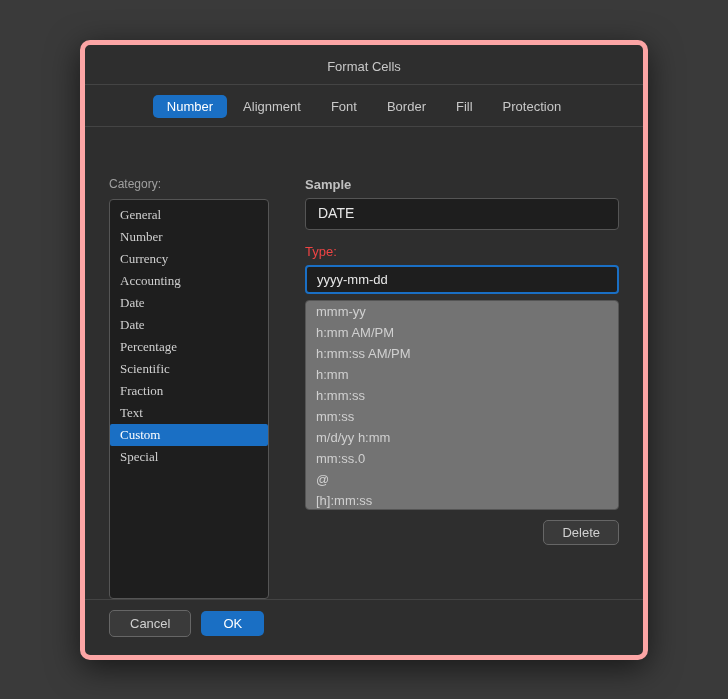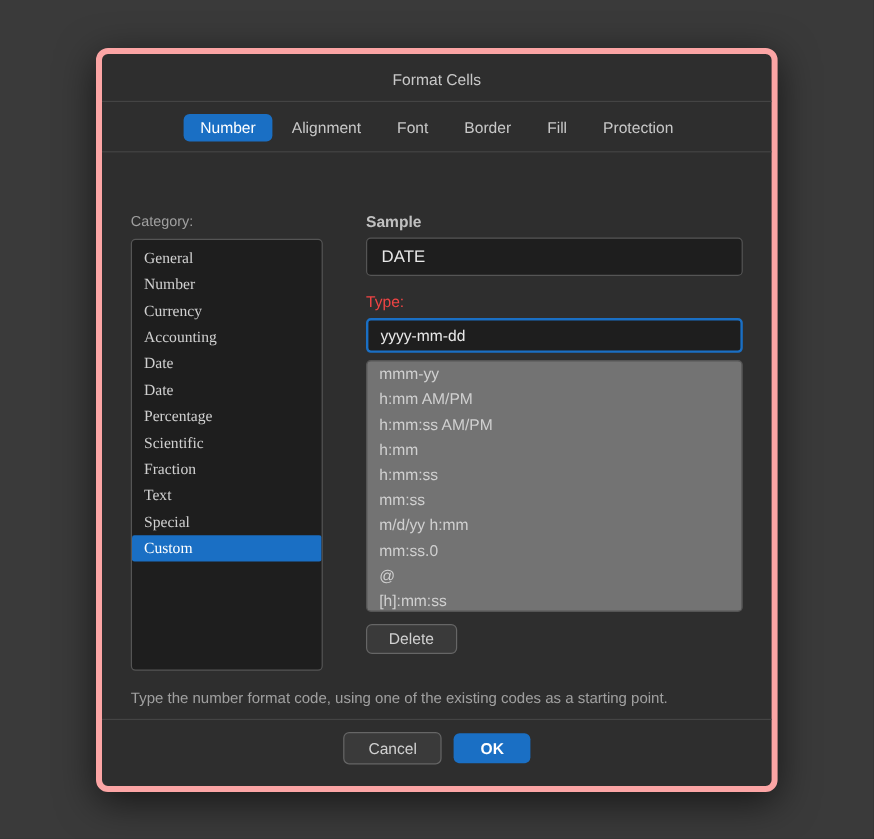--- a/index.html
+++ b/index.html
@@ -161,21 +161,21 @@
     .format-item {
       padding: 3px 10px;
       cursor: pointer;
       color: #d0d0d0;
       font-size: 13px;
       white-space: nowrap;
     }
 
     .delete-row {
       display: flex;
-      justify-content: flex-start;
+      justify-content: flex-end;
       margin-top: 10px;
     }
 
     .delete-btn {
       background: #3a3a3a;
       border: 1px solid #666;
       border-radius: 5px;
       color: #d0d0d0;
       padding: 4px 18px;
       font-size: 13px;
@@ -184,21 +184,21 @@
 
     .footer-text {
       padding: 16px 24px 10px 24px;
       font-size: 12.5px;
       color: #a0a0a0;
     }
 
     .bottom-bar {
       display: flex;
       flex-direction: row;
-      justify-content: center;
+      justify-content: flex-start;
       align-items: center;
       gap: 10px;
       padding: 10px 24px 18px 24px;
       border-top: 1px solid #444;
     }
 
     .cancel-btn {
       background: #3a3a3a;
       border: 1px solid #666;
       border-radius: 5px;
@@ -209,21 +209,21 @@
     }
 
     .ok-btn {
       background: #1a6fc4;
       border: none;
       border-radius: 5px;
       color: #fff;
       padding: 5px 22px;
       font-size: 13px;
       cursor: pointer;
-      font-weight: 700;
+      font-weight: 400;
     }
   </style>
 </head>
 <body>
 
 <div class="dialog">
 
   <div class="title-bar">
     <span>Format Cells</span>
   </div>
@@ -246,22 +246,22 @@
         <div class="category-item">General</div>
         <div class="category-item">Number</div>
         <div class="category-item">Currency</div>
         <div class="category-item">Accounting</div>
         <div class="category-item">Date</div>
         <div class="category-item">Date</div>
         <div class="category-item">Percentage</div>
         <div class="category-item">Scientific</div>
         <div class="category-item">Fraction</div>
         <div class="category-item">Text</div>
+        <div class="category-item selected">Custom</div>
         <div class="category-item">Special</div>
-        <div class="category-item selected">Custom</div>
       </div>
     </div>
 
     <div class="right-panel">
 
       <div class="sample-label">Sample</div>
       <div class="sample-box">DATE</div>
 
       <div class="type-label">Type:</div>
       <input class="type-input" type="text" value="yyyy-mm-dd" style="">
@@ -280,19 +280,18 @@
 
       </div>
 
       <div class="delete-row">
         <button class="delete-btn">Delete</button>
       </div>
     </div>
 
   </div>
 
-  <div class="footer-text">Type the number format code, using one of the existing codes as a starting point.</div>
 
   <div class="bottom-bar">
     <button class="cancel-btn">Cancel</button>
     <button class="ok-btn">OK</button>
   </div>
 </div>
 
 </body></html>

